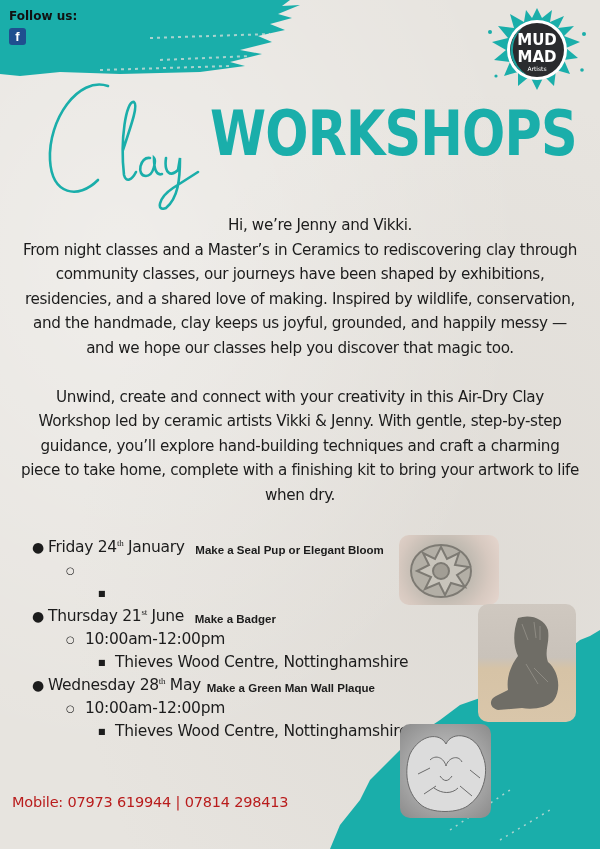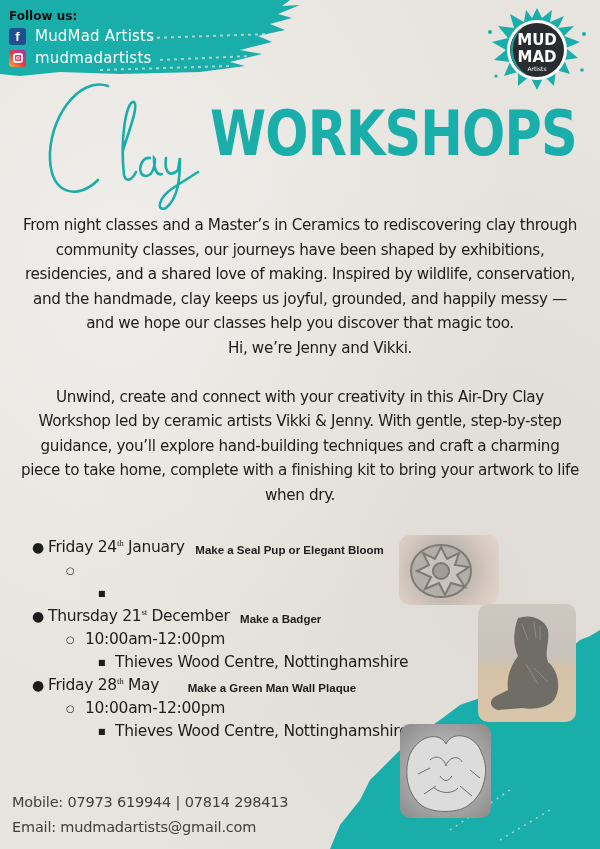--- a/index.html
+++ b/index.html
@@ -79,48 +79,41 @@
     position:absolute; border-radius:10px; overflow:hidden;
   }
   .photo-bloom { left:399px; top:535px; width:100px; height:70px;
     background:radial-gradient(circle at 45% 50%, #9c9890 0%, #bab6ad 35%, #d7c9c0 70%, #e6d6ce 100%); }
   .photo-badger { left:478px; top:604px; width:98px; height:118px;
     background:linear-gradient(180deg,#cfc8c0 0%,#c9c2ba 45%,#d6c3a6 55%,#d9c6aa 100%); }
   .photo-greenman { left:400px; top:724px; width:91px; height:94px;
     background:radial-gradient(circle at 50% 50%, #cfcfcf 0%, #a9a9a9 55%, #8a8a8a 100%); }
 
   .contact {
-    position:absolute; left:12px; top:790px; font-size:14.5px; color:#404040;
+    position:absolute; left:12px; top:790px; font-size:14.5px; color:#b91c1c;
     line-height:25px; font-family:"DejaVu Sans", sans-serif; letter-spacing:-0.2px;
   }
 </style>
 </head>
 <body>
 
 <svg class="brush-top" viewBox="0 0 320 80" preserveAspectRatio="none">
   <path d="M0,0 L290,0 L282,6 L300,5 L278,14 L292,18 L270,24 L285,30 L258,36 L272,42 L240,50 L262,54 L230,62 L245,66 L200,72 L120,74 L60,72 L20,76 L0,74 Z" fill="#1aaeaa"></path>
   <path d="M150,38 L270,34 M160,60 L250,56 M100,70 L230,66" stroke="#e7e4df" stroke-width="2" stroke-dasharray="3 4" opacity="0.7"></path>
 </svg>
 
 <svg class="brush-bottom" viewBox="0 0 300 239" preserveAspectRatio="none">
   <path d="M300,20 L290,26 L280,30 L268,40 L240,60 L215,72 L180,88 L160,95 L140,110 L110,130 L90,150 L70,170 L60,190 L40,215 L30,239 L300,239 Z" fill="#1aaeaa"></path>
   <path d="M120,200 L180,160 M150,220 L210,180 M200,230 L250,200" stroke="#e7e4df" stroke-width="1.5" stroke-dasharray="2 5" opacity="0.7"></path>
 </svg>
 
 <div class="follow">
   <div class="follow-title">Follow us:</div>
   <div class="social-row">
     <span class="social-icon fb">f</span>
-    <span class="social-label">MudMad Artists</span>
-  </div>
-  <div class="social-row">
-    <span class="social-icon ig">
-        <span class="ig-inner"></span>
-      </span>
-    <span class="social-label">mudmadartists</span>
   </div>
 </div>
 
 <svg class="logo" viewBox="0 0 110 90">
   <g fill="#1aaeaa">
     <path d="M55,4 L60,14 L70,6 L68,18 L82,12 L76,24 L92,22 L82,32 L98,38 L84,44 L96,54 L82,56 L88,70 L74,66 L72,82 L62,72 L55,86 L48,72 L36,82 L36,68 L22,72 L28,58 L12,56 L24,46 L10,38 L26,34 L16,22 L32,24 L28,10 L42,18 L44,6 L50,14 Z"></path>
     <circle cx="8" cy="28" r="2"></circle>
       <circle cx="102" cy="30" r="2"></circle>
       <circle cx="100" cy="66" r="1.8"></circle>
       <circle cx="14" cy="72" r="1.6"></circle>
@@ -137,57 +130,57 @@
   <g fill="none" stroke="#1aaeaa" stroke-width="2.6" stroke-linecap="round">
     <path d="M70,6 C40,-4 10,40 12,80 C14,115 40,120 60,100"></path>
     <path d="M85,70 C95,40 100,25 96,22 C88,20 82,60 86,95 C88,103 94,100 98,92"></path>
     <path d="M112,78 C102,76 98,96 108,96 C116,96 118,80 116,78 C116,88 118,96 124,94"></path>
     <path d="M128,78 C126,92 132,98 140,90 L142,78 C142,100 140,118 128,128 C118,132 120,118 135,108 L160,92"></path>
   </g>
 </svg>
 <div class="title-workshops">WORKSHOPS</div>
 
 <div class="intro">
+  <p style="padding-left:40px">Hi, we’re Jenny and Vikki.</p>
   <p>From night classes and a Master’s in Ceramics to rediscovering clay through community classes, our journeys have been shaped by exhibitions, residencies, and a shared love of making. Inspired by wildlife, conservation, and the handmade, clay keeps us joyful, grounded, and happily messy — and we hope our classes help you discover that magic too.</p>
-  <p style="padding-left:40px">Hi, we’re Jenny and Vikki.</p>
   <div class="gap"></div>
   <p>Unwind, create and connect with your creativity in this Air-Dry Clay Workshop led by ceramic artists Vikki &amp; Jenny. With gentle, step-by-step guidance, you’ll explore hand-building techniques and craft a charming piece to take home, complete with a finishing kit to bring your artwork to life when dry.</p>
 </div>
 
 <div class="sessions">
   <div class="row lvl1">
     <span class="bullet">●</span>
     <span>Friday 24</span><sup>th</sup> <span>January</span>
     <span class="make">Make a Seal Pup or Elegant Bloom</span>
   </div>
   <div class="row lvl2">
     <span class="bullet">○</span>
   </div>
   <div class="row lvl3">
     <span class="bullet">■</span>
   </div>
 
   <div class="row lvl1">
     <span class="bullet">●</span>
-    <span>Thursday 21</span><sup>st</sup> <span>December</span>
+    <span>Thursday 21</span><sup>st</sup> <span>June</span>
     <span class="make">Make a Badger</span>
   </div>
   <div class="row lvl2">
     <span class="bullet">○</span>
     <span>10:00am-12:00pm</span>
   </div>
   <div class="row lvl3">
     <span class="bullet">■</span>
     <span>Thieves Wood Centre, Nottinghamshire</span>
   </div>
 
   <div class="row lvl1">
     <span class="bullet">●</span>
-    <span>Friday 28</span><sup>th</sup> <span>May</span>
-    <span class="make" style="margin-left:24px">Make a Green Man Wall Plaque</span>
+    <span>Wednesday 28</span><sup>th</sup> <span>May</span>
+    <span class="make" style="margin-left:1px">Make a Green Man Wall Plaque</span>
   </div>
   <div class="row lvl2">
     <span class="bullet">○</span>
     <span>10:00am-12:00pm</span>
   </div>
   <div class="row lvl3">
     <span class="bullet">■</span>
     <span>Thieves Wood Centre, Nottinghamshire</span>
   </div>
 </div>
@@ -217,14 +210,13 @@
       <path d="M10,30 C20,10 40,8 46,20 C52,6 76,10 82,30 C90,46 84,70 70,80 C60,90 30,90 20,80 C6,68 4,46 10,30 Z"></path>
       <path d="M30,36 C36,30 44,34 46,42 C48,34 58,30 62,38"></path>
       <path d="M40,52 C44,58 48,58 52,52 M34,64 C42,70 52,70 58,64"></path>
       <path d="M18,50 L30,44 M70,46 L80,54 M24,70 L36,62 M60,62 L72,72"></path>
     </g>
   </svg>
 </div>
 
 <div class="contact">
   <div>Mobile: 07973 619944 | 07814 298413</div>
-  <div>Email: mudmadartists@gmail.com</div>
 </div>
 
 </body></html>

